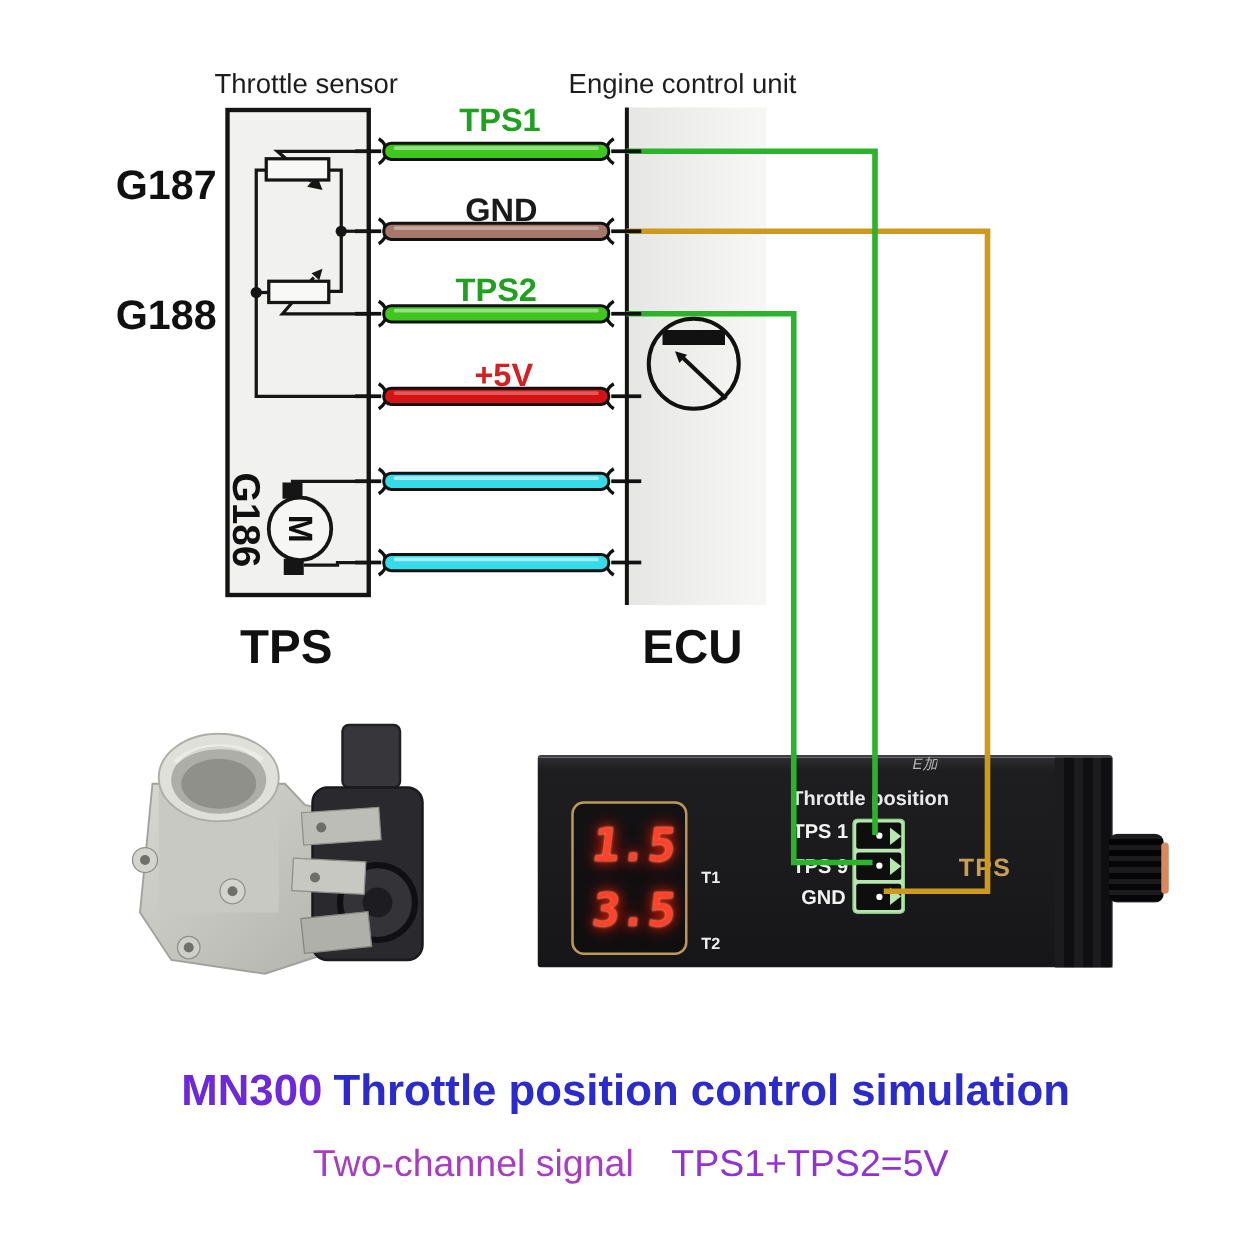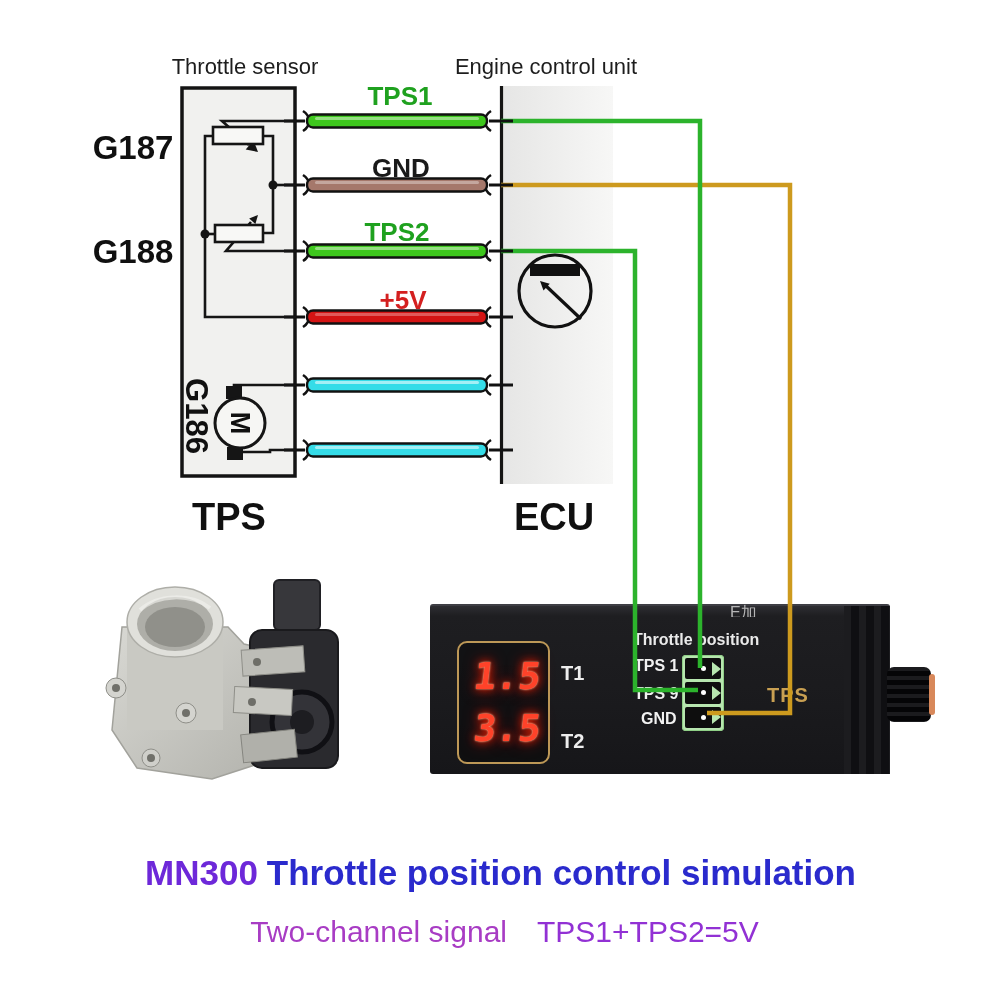--- a/index.html
+++ b/index.html
@@ -27,36 +27,36 @@
         border-radius:7px;
         background-image:repeating-linear-gradient(180deg,#1b1b1e 0 4px,#050507 4px 9px);}
   .knob:after{content:"";position:absolute;right:-4px;top:7px;bottom:7px;width:6px;
         background:#d8885a;border-radius:3px;}
   .led{position:absolute;left:27px;top:35px;width:93px;height:123px;border:2px solid #bd9857;
        border-radius:10px;background:rgba(0,0,0,.35);display:flex;flex-direction:column;
        justify-content:space-evenly;align-items:flex-end;padding-right:7px;box-sizing:border-box;}
   .led-val{font-family:"DejaVu Sans Mono", monospace;font-weight:bold;font-size:37px;
        color:#ff4229;transform:skewX(-7deg);line-height:1;
        text-shadow:0 0 2px #ffd3ae, 0 0 9px #ef1e00, 0 0 16px #b81000;}
-  .tlab{position:absolute;color:#ededed;font-weight:bold;font-size:20px;}
+  .tlab{position:absolute;color:#ededed;font-weight:bold;font-size:13px;margin-top:32px;}
   .dev-title{position:absolute;left:203px;top:25px;color:#eaeaea;font-weight:bold;font-size:16px;}
   .dev-pin{position:absolute;color:#f2f2f2;font-weight:bold;font-size:16px;}
   .connector{position:absolute;left:252px;top:49px;width:42px;height:76px;background:#b7e6af;
        border-radius:4px;box-sizing:border-box;padding:3px;display:flex;flex-direction:column;gap:3px;
        box-shadow:0 0 0 1px #8fcf86 inset;}
   .slot{flex:1;background:#0e0e0e;border-radius:2px;position:relative;}
   .slot:after{content:"";position:absolute;left:50%;top:50%;width:5px;height:5px;margin:-2.5px;
        border-radius:50%;background:#fff;}
   .slot:before{content:"";position:absolute;right:0;top:50%;margin-top:-7px;width:0;height:0;
        border-top:7px solid transparent;border-bottom:7px solid transparent;
        border-left:9px solid #b7e6af;}
   .gold{position:absolute;left:337px;top:78px;color:#c9a052;font-weight:bold;font-size:20px;
        letter-spacing:1px;}
   .partial-top{position:absolute;left:300px;top:-3px;height:14px;overflow:hidden;
-       color:#cfcfcf;font-size:16px;opacity:.85;}
+       color:#cfcfcf;font-size:12px;opacity:.85;font-style:italic;}
 
   
   .photo{position:absolute;left:92px;top:572px;width:336px;height:232px;}
 
   
   .cap1{position:absolute;top:853px;left:0;width:100%;text-align:center;font-size:35px;
         font-weight:bold;letter-spacing:0;}
   .cap1 .model{color:#6d28d9;}
   .cap1 .title{color:#2a2acd;margin-left:9px;}
   .cap2{position:absolute;top:915px;left:4px;width:100%;text-align:center;font-size:30px;
@@ -107,21 +107,21 @@
 
   <div class="device">
     <div class="device-strip"></div>
     <div class="knob"></div>
 
     <div class="led">
       <div class="led-val">1.5</div>
       <div class="led-val">3.5</div>
     </div>
     <div class="tlab" style="left:131px;top:56px;">T1</div>
-    <div class="tlab" style="left:131px;top:124px;">T2</div>
+    <div class="tlab" style="left:131px;top:109px;">T2</div>
 
     <div class="dev-title">Throttle position</div>
     <div class="dev-pin" style="left:204px;top:51px;">TPS 1</div>
     <div class="dev-pin" style="left:204px;top:79px;">TPS 9</div>
     <div class="dev-pin" style="left:211px;top:104px;">GND</div>
 
     <div class="connector">
       <div class="slot"></div>
       <div class="slot"></div>
       <div class="slot"></div>

